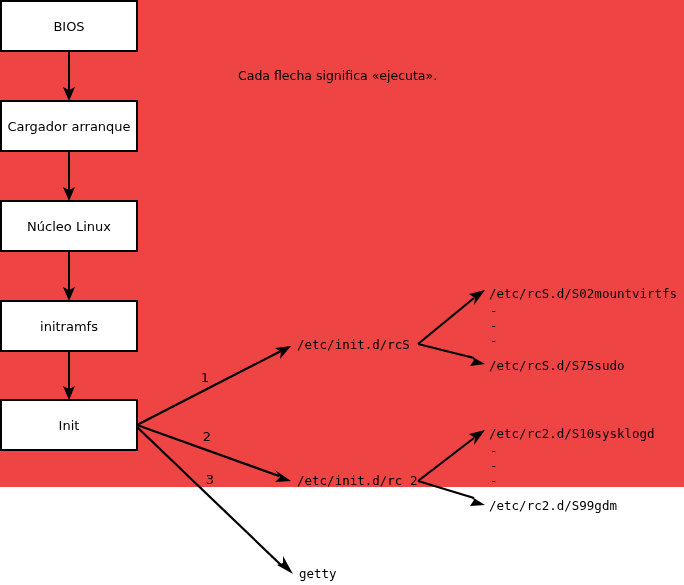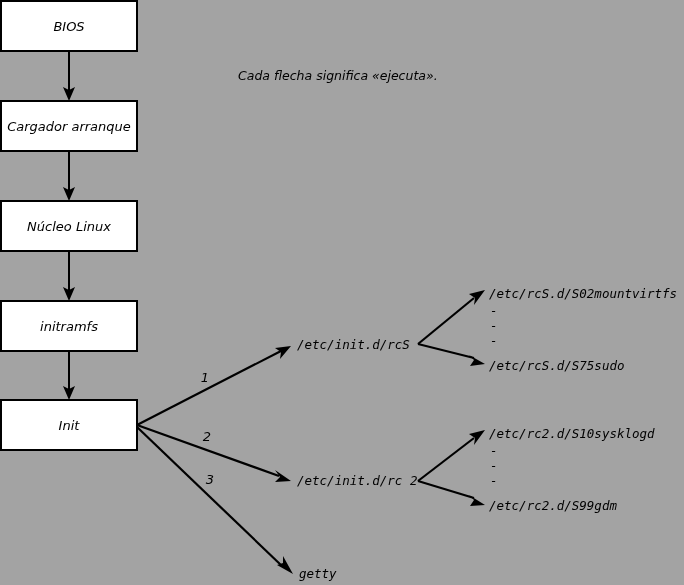--- a/index.html
+++ b/index.html
@@ -9,23 +9,22 @@
   }
   body {
     width: 684px;
     height: 585px;
     font-family: "Liberation Sans", sans-serif;
     overflow: hidden;
   }
   #diagram-root {
     position: relative;
     width: 684px;
-    height: 585px;
-    background: #a3a3a3;
-    font-style: italic;
+    height: 487px;
+    background: #ef4444;
   }
   svg.diagram {
     display: block;
     width: 684px;
     height: 585px;
   }
   .box-rect {
     fill: #ffffff;
     stroke: #000000;
     stroke-width: 2;

